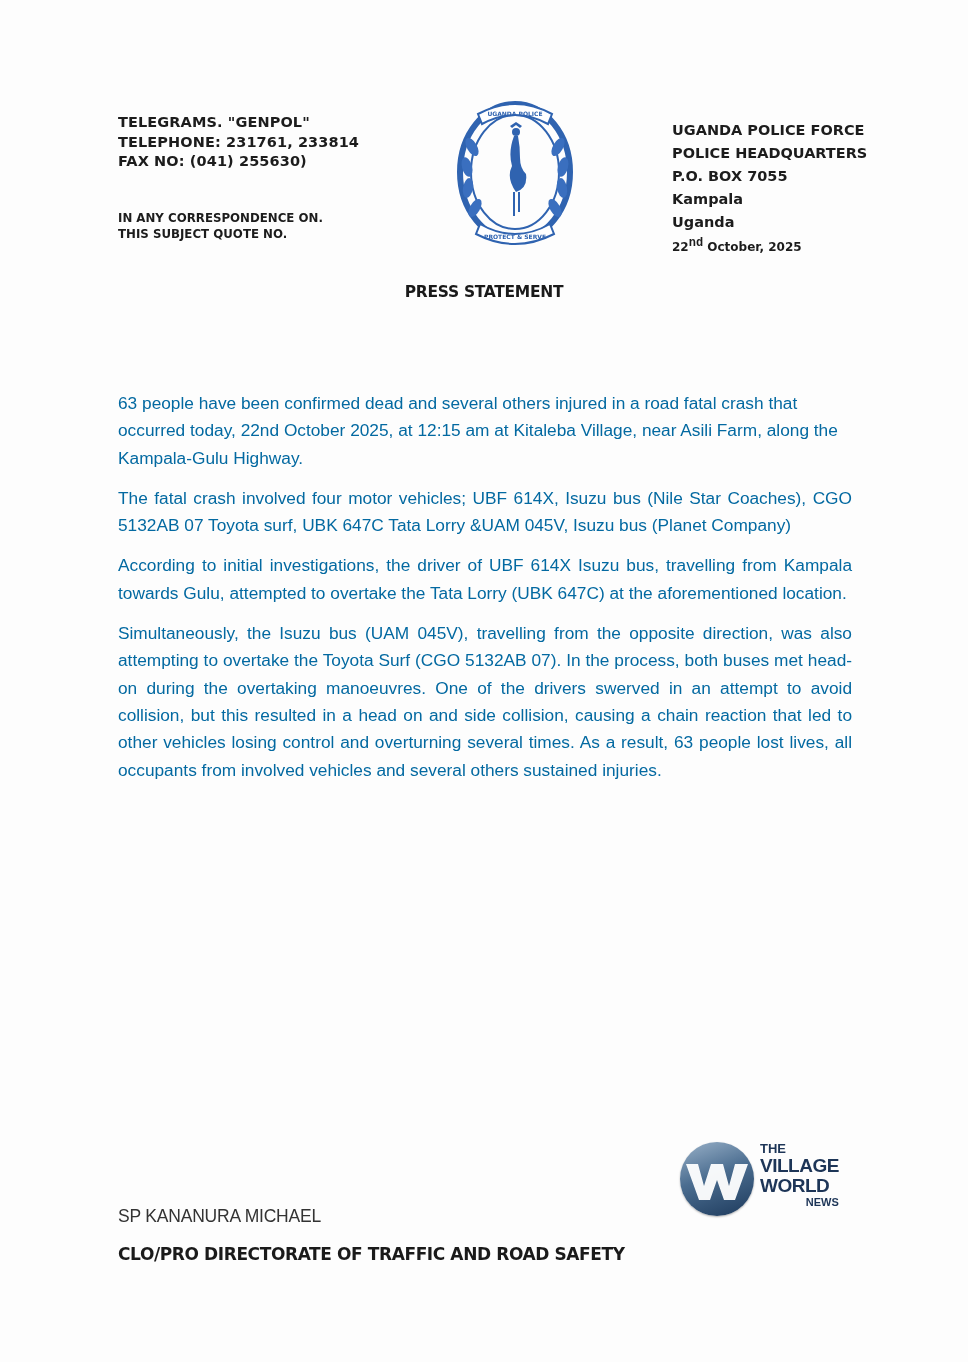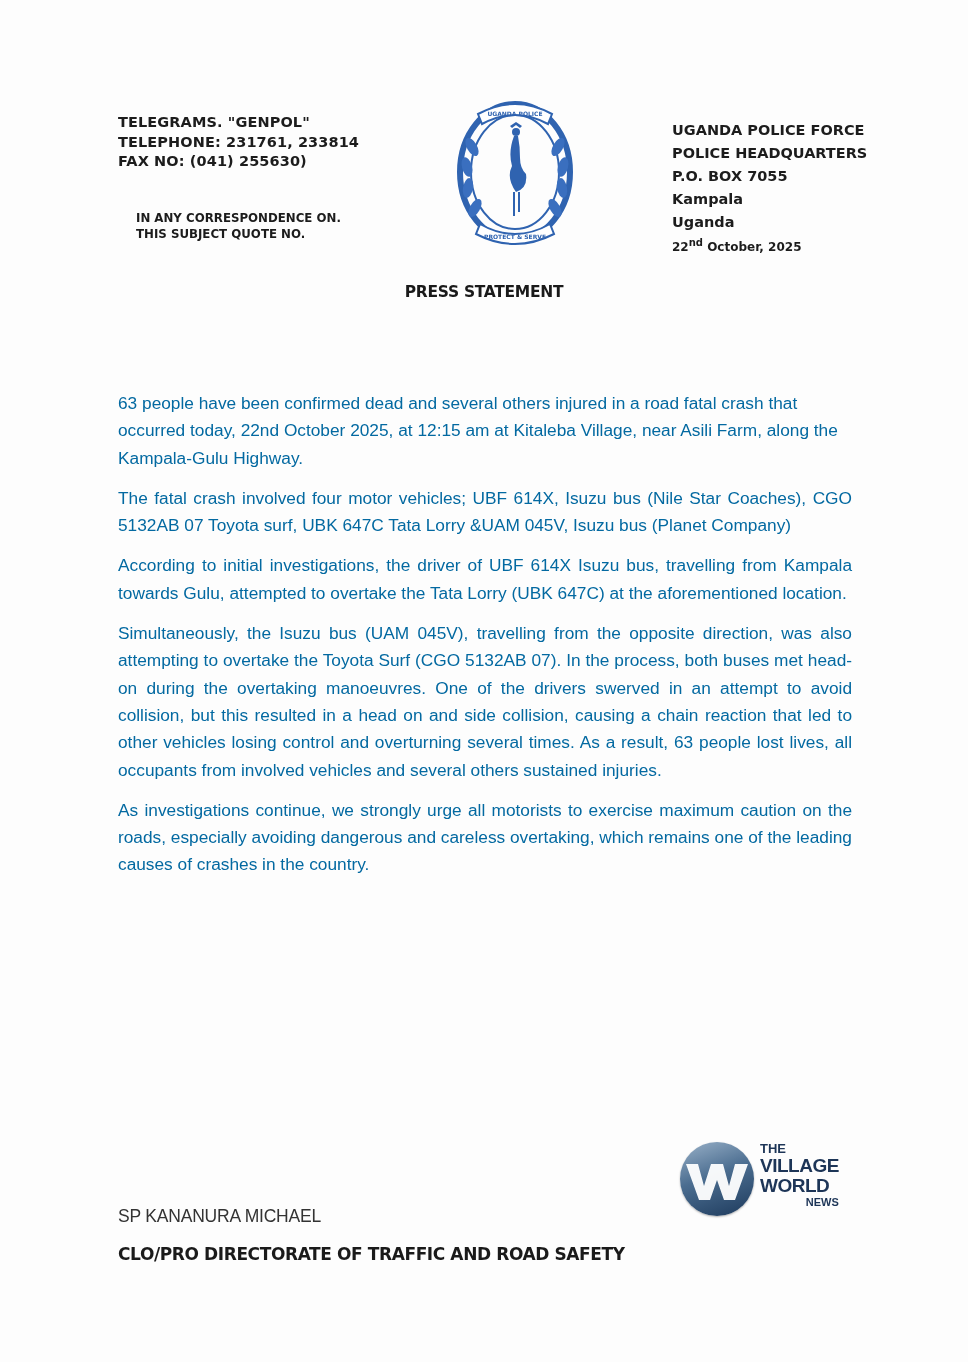--- a/index.html
+++ b/index.html
@@ -2,27 +2,27 @@
 <html><head>
   <meta charset="utf-8">
   <style>
     * { margin: 0; padding: 0; box-sizing: border-box; }
     html, body { width: 968px; height: 1362px; background: #fdfdfd; overflow: hidden; }
     body { position: relative; font-family: "Liberation Sans", sans-serif; color: #1a1a1a; }
 
     .page { position: absolute; left: 0; top: 0; width: 968px; height: 1362px; background: #fdfdfd; }
 
     .hdr-left { position: absolute; left: 118px; top: 113px; font-family: "DejaVu Sans", sans-serif; font-weight: bold; font-size: 14.5px; line-height: 19.5px; color: #1c1c1c; letter-spacing: 0.1px; }
-    .hdr-left-note { position: absolute; left: 118px; top: 210px; font-family: "DejaVu Sans", sans-serif; font-weight: bold; font-size: 11.8px; line-height: 16px; color: #1c1c1c; margin-left: 18px; }
+    .hdr-left-note { position: absolute; left: 118px; top: 210px; font-family: "DejaVu Sans", sans-serif; font-weight: bold; font-size: 11.8px; line-height: 16px; color: #1c1c1c; }
 
     .crest { position: absolute; left: 450px; top: 92px; width: 130px; height: 160px; }
 
     .hdr-right { position: absolute; left: 672px; top: 119px; font-family: "DejaVu Sans", sans-serif; font-weight: bold; font-size: 14.5px; line-height: 23px; color: #1c1c1c; }
     .hdr-right .date { font-size: 12px; line-height: 18px; }
-    .hdr-right sup { font-size: 10px; vertical-align: super; }
+    .hdr-right sup { font-size: 12px; vertical-align: super; font-family: Liberation Mono, monospace; }
 
     .press-title { position: absolute; left: 0; width: 968px; top: 283px; text-align: center; font-family: "DejaVu Sans", sans-serif; font-weight: bold; font-size: 15.5px; letter-spacing: -0.3px; color: #1a1a1a; }
     .headline { position: absolute; left: 118px; top: 322px; width: 700px; font-family: "DejaVu Sans", sans-serif; font-weight: bold; font-size: 16.5px; line-height: 28px; letter-spacing: -0.4px; color: #1a1a1a; }
 
     .body { position: absolute; left: 118px; top: 390px; width: 734px; font-family: "Liberation Sans", sans-serif; font-size: 17.3px; line-height: 27.3px; color: #0369a1; }
     .body p { margin-bottom: 13px; }
     .body p.just { text-align: justify; text-align-last: left; }
 
     .signer { position: absolute; left: 118px; top: 1206px; font-family: "Liberation Sans", sans-serif; font-size: 17.5px; color: #333; letter-spacing: -0.2px; }
     .directorate { position: absolute; left: 118px; top: 1244px; font-family: "DejaVu Sans", sans-serif; font-weight: bold; font-size: 17px; letter-spacing: -0.4px; color: #1a1a1a; }
@@ -92,21 +92,20 @@
     <div class="date"><span>22</span><sup>nd</sup><span> October, 2025</span></div>
   </div>
 
   <div class="press-title">PRESS STATEMENT</div>
 
   <div class="body">
     <p>63 people have been confirmed dead and several others injured in a road fatal crash that occurred today, 22nd October 2025, at 12:15 am at Kitaleba Village, near Asili Farm, along the Kampala-Gulu Highway.</p>
     <p class="just">The fatal crash involved four motor vehicles; UBF 614X, Isuzu bus (Nile Star Coaches), CGO 5132AB 07 Toyota surf, UBK 647C Tata Lorry &amp;UAM 045V, Isuzu bus (Planet Company)</p>
     <p class="just">According to initial investigations, the driver of UBF 614X Isuzu bus, travelling from Kampala towards Gulu, attempted to overtake the Tata Lorry (UBK 647C) at the aforementioned location.</p>
     <p class="just">Simultaneously, the Isuzu bus (UAM 045V), travelling from the opposite direction, was also attempting to overtake the Toyota Surf (CGO 5132AB 07). In the process, both buses met head-on during the overtaking manoeuvres. One of the drivers swerved in an attempt to avoid collision, but this resulted in a head on and side collision, causing a chain reaction that led to other vehicles losing control and overturning several times. As a result, 63 people lost lives, all occupants from involved vehicles and several others sustained injuries.</p>
-    <p class="just">As investigations continue, we strongly urge all motorists to exercise maximum caution on the roads, especially avoiding dangerous and careless overtaking, which remains one of the leading causes of crashes in the country.</p>
   </div>
 
   <div class="watermark">
     <div class="wm-circle">
       <svg width="74" height="74" viewBox="0 0 74 74">
         <path d="M6 22 L18 22 L24 44 L31 22 L43 22 L49 44 L55 22 L68 22 L55 58 L44 58 L37 38 L30 58 L19 58 Z" fill="#ffffff" opacity="0.95"></path>
       </svg>
     </div>
     <div class="wm-text">
       <div class="wm-the">THE</div>

